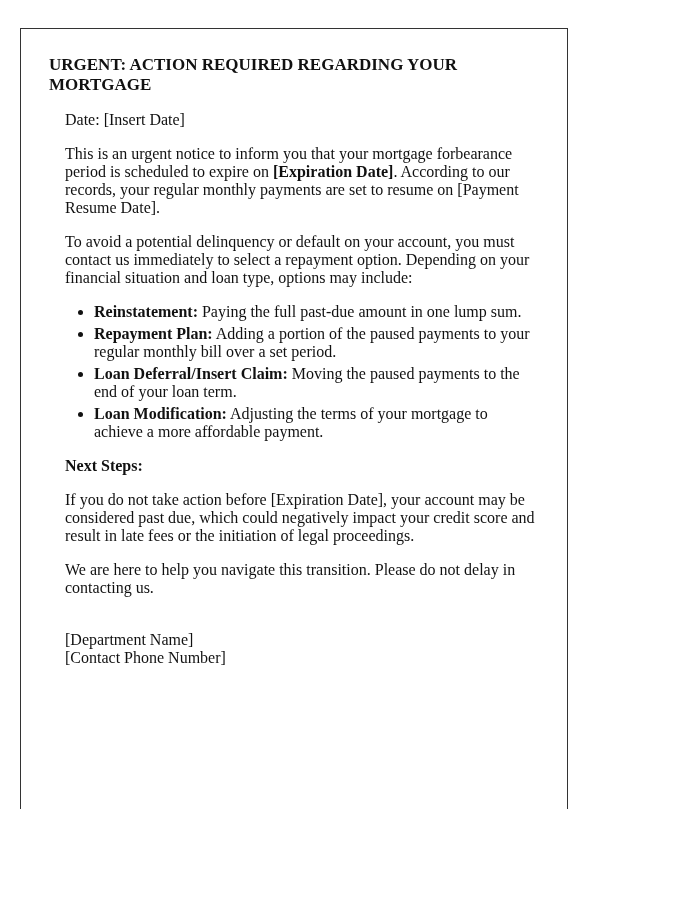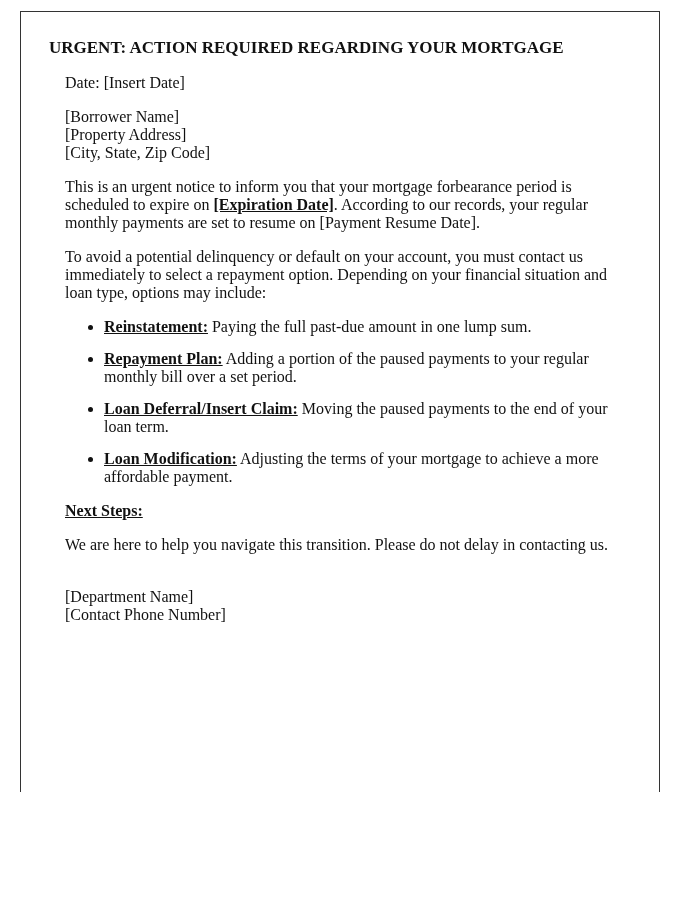--- a/index.html
+++ b/index.html
@@ -1,51 +1,47 @@
 <!DOCTYPE html>
 <html><head>
 <meta charset="utf-8">
 <style>
   html, body { margin: 0; padding: 0; background: #ffffff; }
   body { width: 700px; height: 900px; position: relative; overflow: hidden; }
   .frame {
-    position: absolute; left: 20px; top: 11px; width: 640px; height: 781px;
+    position: absolute; left: 20px; top: 28px; width: 548px; height: 781px;
     border: 1px solid #333333; border-bottom: none; overflow: hidden; box-sizing: border-box;
   }
   .letter {
     padding: 26px 28px 0 28px;
     font-family: "Liberation Serif", serif; font-size: 16px; line-height: 18px; color: #111111;
   }
   .letter h1 { font-size: 17px; font-weight: bold; margin: 0 0 16px 0; line-height: 20px; }
   .letter p { margin: 0 0 16px 16px; }
   .letter ul { margin: 0 0 16px 0; padding-left: 41px; }
-  .letter li { margin: 14px; }
-  .letter b { font-weight: bold; text-decoration: underline; }
+  .letter li { margin: 4px; }
+  .letter b { font-weight: bold; }
 </style>
 </head>
 <body>
 
 <div class="frame">
   <div class="letter">
     <h1>URGENT: ACTION REQUIRED REGARDING YOUR MORTGAGE</h1>
     <p>Date: [Insert Date]</p>
-    <p>
-      <span>[Borrower Name]</span><br>
-      <span>[Property Address]</span><br>
-      <span>[City, State, Zip Code]</span>
-    </p>
     <p><span>This is an urgent notice to inform you that your mortgage forbearance period is scheduled to expire on </span><b>[Expiration Date]</b><span>. According to our records, your regular monthly payments are set to resume on [Payment Resume Date].</span></p>
     <p>To avoid a potential delinquency or default on your account, you must contact us immediately to select a repayment option. Depending on your financial situation and loan type, options may include:</p>
     <ul>
       <li><b>Reinstatement:</b><span> Paying the full past-due amount in one lump sum.</span></li>
       <li><b>Repayment Plan:</b><span> Adding a portion of the paused payments to your regular monthly bill over a set period.</span></li>
       <li><b>Loan Deferral/Insert Claim:</b><span> Moving the paused payments to the end of your loan term.</span></li>
       <li><b>Loan Modification:</b><span> Adjusting the terms of your mortgage to achieve a more affordable payment.</span></li>
     </ul>
     <p><b>Next Steps:</b></p>
+    <p>If you do not take action before [Expiration Date], your account may be considered past due, which could negatively impact your credit score and result in late fees or the initiation of legal proceedings.</p>
     <p>We are here to help you navigate this transition. Please do not delay in contacting us.</p>
     <p>
       <br>
       <span>[Department Name]</span><br>
       <span>[Contact Phone Number]</span>
     </p>
   </div>
 </div>
 
 </body></html>

